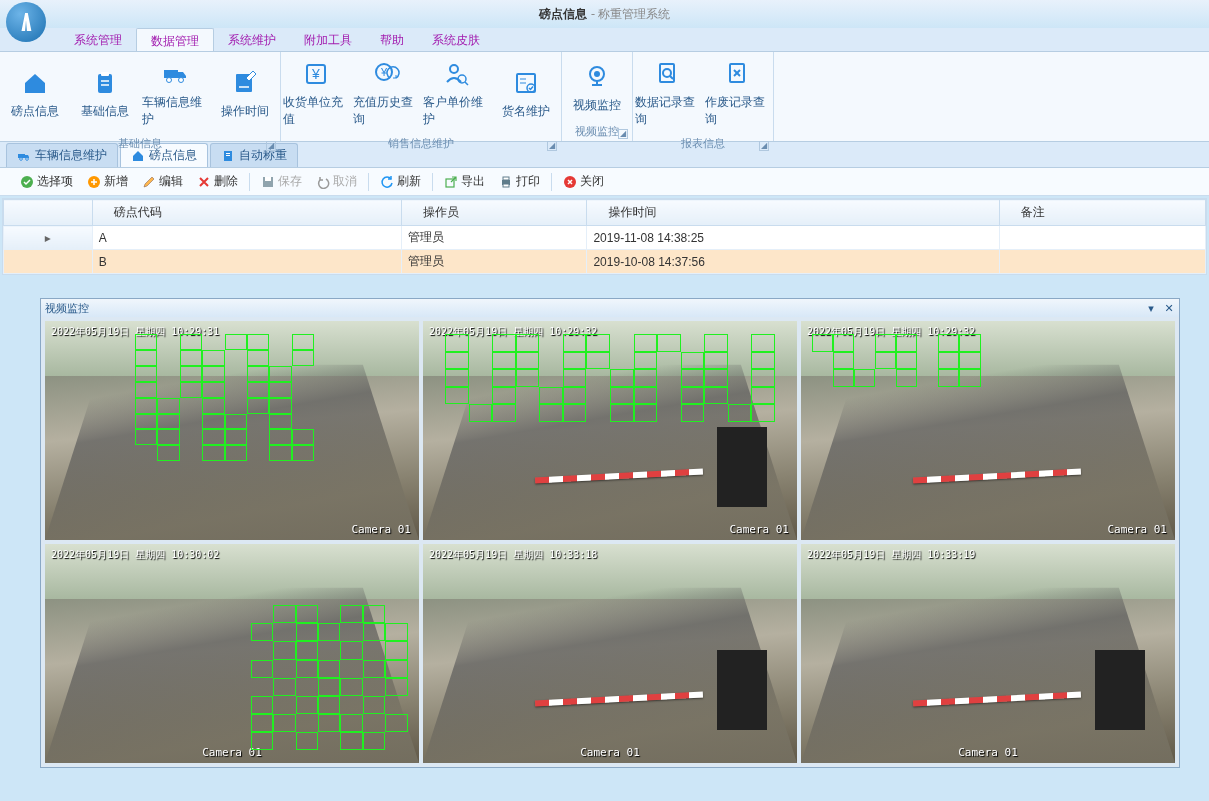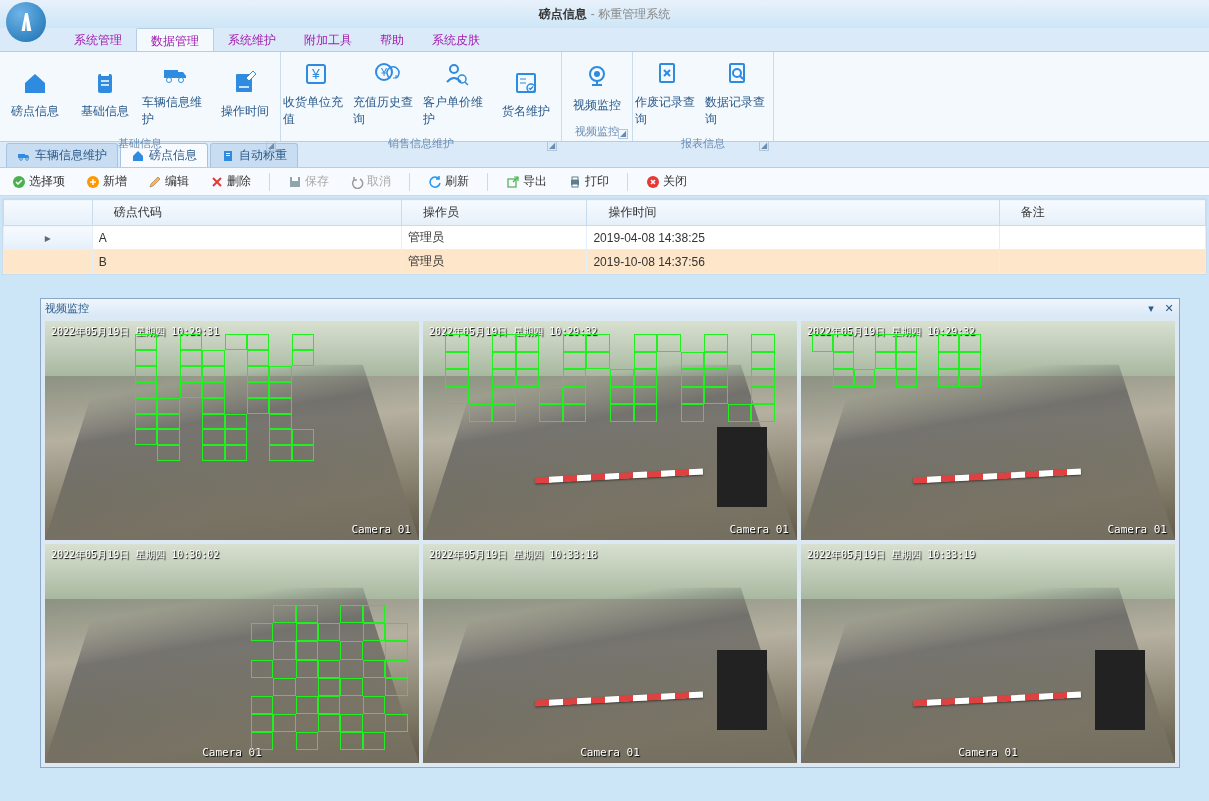--- a/index.html
+++ b/index.html
@@ -2,40 +2,40 @@
 <html><head>
 <meta charset="utf-8">
 <style>
   * { box-sizing: border-box; margin: 0; padding: 0; }
   body { font-family: "Microsoft YaHei", "SimSun", sans-serif; font-size: 12px; background: #cde6f7; width: 1209px; height: 801px; overflow: hidden; }
   
   .titlebar { height: 28px; background: linear-gradient(#e8f1fb, #cde6f7); display: flex; align-items: center; justify-content: center; color: #444; position: relative; }
   .titlebar .logo { position: absolute; left: 6px; top: 2px; width: 40px; height: 40px; background: radial-gradient(circle at 35% 30%, #6db4e8, #1a6fb0); border-radius: 50%; z-index: 10; display:flex; align-items:center; justify-content:center;}
   .titlebar .logo::before { content:""; width:18px; height:18px; background:white; clip-path: polygon(45% 0, 60% 0, 80% 100%, 55% 100%, 50% 40%, 45% 100%, 25% 100%); }
   .titlebar .title-main { font-weight: bold; color: #333; }
-  .titlebar .title-sub { color: #888; margin-left: 4px; }
+  .titlebar .title-sub { color: #888; margin-left: 4px; font-family: Liberation Serif, serif; }
   
   .menubar { height: 24px; background: #dbeaf9; display: flex; align-items: stretch; padding-left: 60px; border-bottom: 1px solid #b6cde2; }
   .menubar .menu-item { padding: 4px 14px; color: #a21caf; cursor: pointer; }
   .menubar .menu-item.active { background: #f4f9fe; border: 1px solid #b6cde2; border-bottom: none; border-radius: 2px 2px 0 0; }
   
   .ribbon { height: 90px; background: #f4f9fe; display: flex; border-bottom: 1px solid #b6cde2; }
   .ribbon-group { border-right: 1px solid #c9dcee; display: flex; flex-direction: column; }
   .ribbon-items { display: flex; flex: 1; }
   .ribbon-btn { width: 70px; display: flex; flex-direction: column; align-items: center; justify-content: center; padding: 6px 2px; cursor: pointer; color: #2a5a8a; gap: 4px; }
   .ribbon-icon { width: 32px; height: 32px; display: flex; align-items: center; justify-content: center; }
   .ribbon-group-label { text-align: center; color: #6a8db0; font-size: 11px; padding: 2px 0; position: relative; }
   .ribbon-group-label .expand { position: absolute; right: 4px; bottom: 2px; width: 10px; height: 10px; border: 1px solid #b0c8df; font-size: 8px; line-height: 8px; text-align: center; color: #6a8db0; }
   
   .doc-tabs { height: 26px; background: #dbeaf9; display: flex; align-items: flex-end; padding-left: 6px; border-bottom: 1px solid #b6cde2; gap: 2px; }
   .doc-tab { height: 24px; padding: 0 10px; display: flex; align-items: center; gap: 4px; background: #c8ddf2; border: 1px solid #a8c3de; border-bottom: none; border-radius: 3px 3px 0 0; color: #2a5a8a; cursor: pointer; }
   .doc-tab.active { background: #f7fbff; }
   .doc-tab .tab-icon { width: 14px; height: 14px; }
   
-  .toolbar { height: 28px; background: #f7fbff; border-bottom: 1px solid #c9dcee; display: flex; align-items: center; padding: 0 6px; gap: 9px; }
+  .toolbar { height: 28px; background: #f7fbff; border-bottom: 1px solid #c9dcee; display: flex; align-items: center; padding: 0 14px; gap: 2px; }
   .toolbar .tb-btn { display: flex; align-items: center; gap: 3px; padding: 2px 6px; cursor: pointer; color: #333; border-radius: 2px; }
   .toolbar .tb-btn.disabled { color: #aaa; cursor: default; }
   .toolbar .sep { width: 1px; height: 18px; background: #c9dcee; margin: 0 3px; }
   .tb-icon { width: 14px; height: 14px; display: inline-flex; align-items: center; justify-content: center; }
   
   .grid-wrap { background: white; border: 1px solid #c9dcee; margin: 2px; }
   .data-grid { width: 100%; border-collapse: collapse; }
   .data-grid th { background: linear-gradient(#f7fbff, #e5eff9); border: 1px solid #c9dcee; padding: 4px 21px; text-align: left; font-weight: normal; color: #333; }
   .data-grid td { border: 1px solid #e5eff9; padding: 3px 6px; color: #333; }
   .data-grid tr.selected td { background: #fde6c9; }
@@ -185,35 +185,35 @@
         </div>
       </div>
       <div class="ribbon-group-label">视频监控<span class="expand">◢</span></div>
     </div>
     <div class="ribbon-group">
       <div class="ribbon-items">
         <div class="ribbon-btn">
           <div class="ribbon-icon">
             <svg width="28" height="28" viewBox="0 0 28 28">
               <rect x="6" y="4" width="14" height="18" rx="1" fill="none" stroke="#2e8bdf" stroke-width="2"></rect>
+              <circle cx="13" cy="13" r="4" fill="none" stroke="#2e8bdf" stroke-width="2"></circle>
+              <line x1="16" y1="16" x2="19" y2="19" stroke="#2e8bdf" stroke-width="2"></line>
+            </svg>
+          </div>
+          <span>数据记录查询</span>
+        </div>
+        <div class="ribbon-btn">
+          <div class="ribbon-icon">
+            <svg width="28" height="28" viewBox="0 0 28 28">
+              <rect x="6" y="4" width="14" height="18" rx="1" fill="none" stroke="#2e8bdf" stroke-width="2"></rect>
               <line x1="10" y1="10" x2="16" y2="16" stroke="#2e8bdf" stroke-width="2"></line>
               <line x1="16" y1="10" x2="10" y2="16" stroke="#2e8bdf" stroke-width="2"></line>
             </svg>
           </div>
           <span>作废记录查询</span>
-        </div>
-        <div class="ribbon-btn">
-          <div class="ribbon-icon">
-            <svg width="28" height="28" viewBox="0 0 28 28">
-              <rect x="6" y="4" width="14" height="18" rx="1" fill="none" stroke="#2e8bdf" stroke-width="2"></rect>
-              <circle cx="13" cy="13" r="4" fill="none" stroke="#2e8bdf" stroke-width="2"></circle>
-              <line x1="16" y1="16" x2="19" y2="19" stroke="#2e8bdf" stroke-width="2"></line>
-            </svg>
-          </div>
-          <span>数据记录查询</span>
         </div>
       </div>
       <div class="ribbon-group-label">报表信息<span class="expand">◢</span></div>
     </div>
   </div>
 
 <div class="doc-tabs" id="doctabs">
     <div class="doc-tab">
       <span class="tab-icon">
         <svg width="14" height="14" viewBox="0 0 14 14">
@@ -350,21 +350,21 @@
           <th style="width: 90px;">操作员</th>
           <th style="width: 200px;">操作时间</th>
           <th style="width: 100px;">备注</th>
         </tr>
       </thead>
     <tbody id="grid-body">
         <tr>
           <td class="row-indicator">▸</td>
           <td>A</td>
           <td>管理员</td>
-          <td>2019-04-08 14:38:25</td>
+          <td>2019-11-08 14:38:25</td>
           <td></td>
         </tr>
         <tr class="selected">
           <td class="row-indicator"></td>
           <td>B</td>
           <td>管理员</td>
           <td>2019-10-08 14:37:56</td>
           <td></td>
         </tr>
       </tbody>

